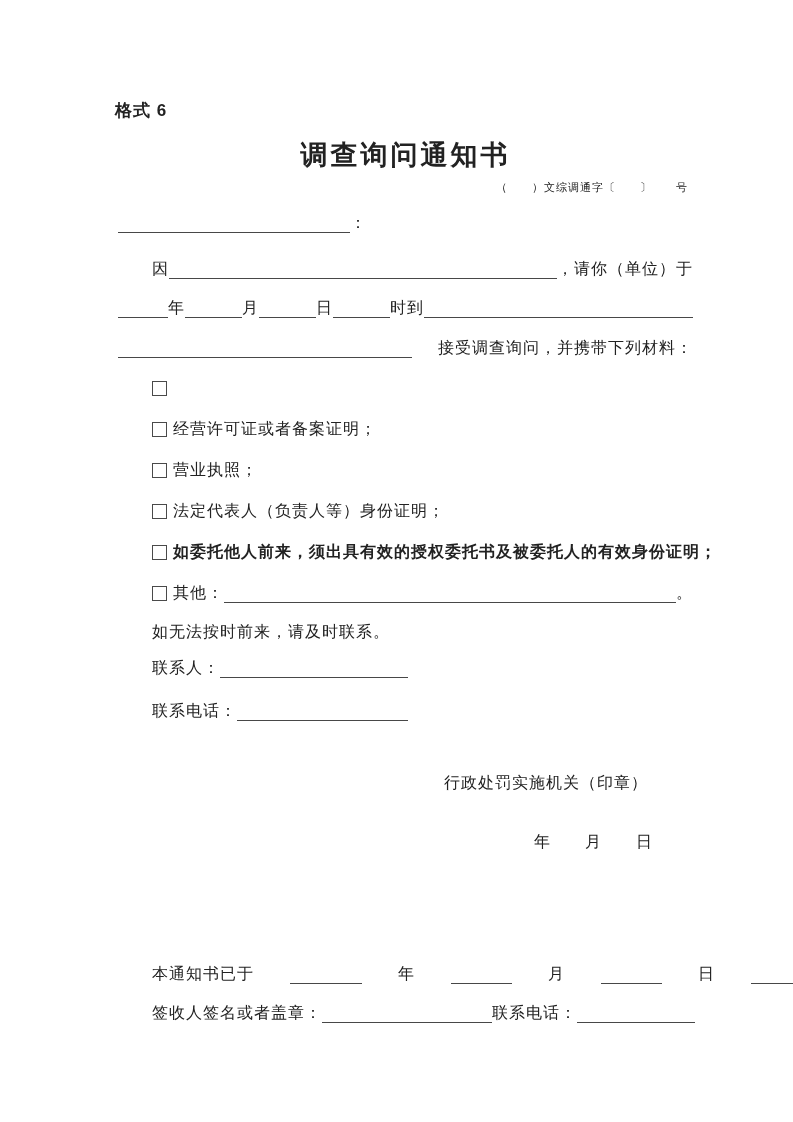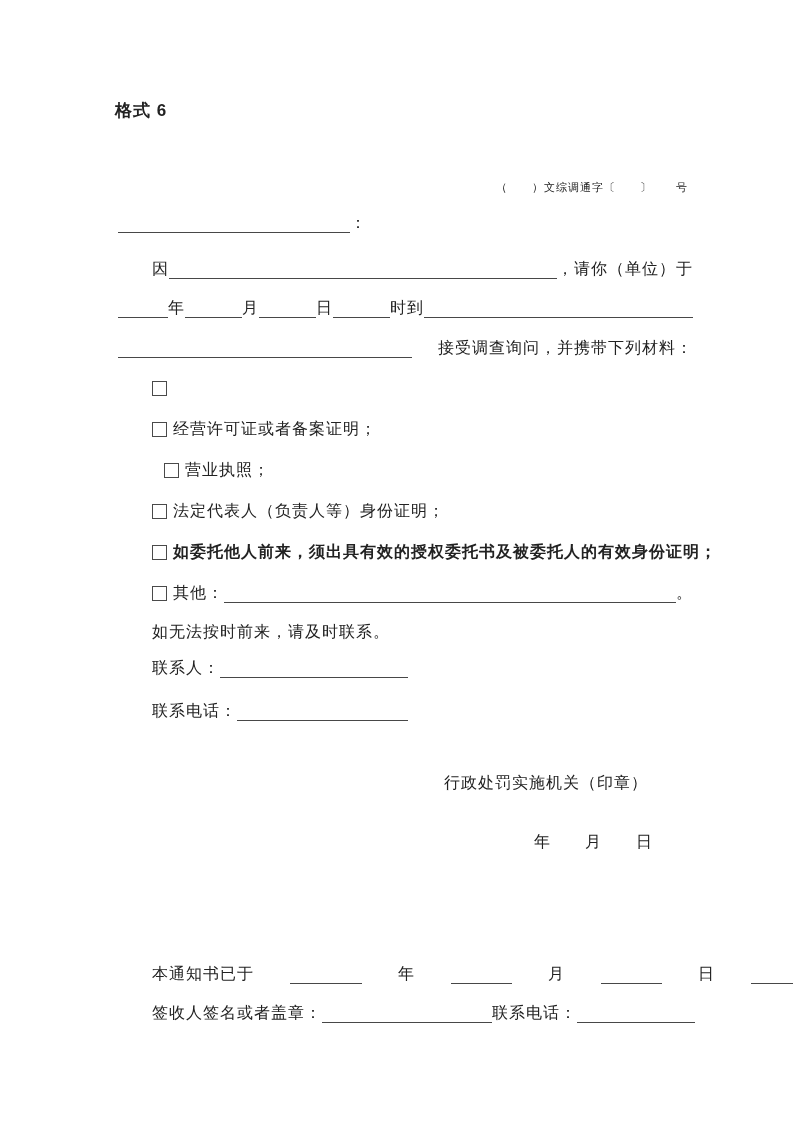--- a/index.html
+++ b/index.html
@@ -86,39 +86,40 @@
     text-align: right;
   }
 
   
   .addressee   { top: 211px; left: 118px; right: 100px; }
   .reason      { top: 257px; left: 152px; right: 100px; }
   .datetime    { top: 296px; left: 118px; right: 100px; }
   .accept      { top: 336px; left: 118px; right: 100px; gap: 26px; }
   .cb-row-1    { top: 376px; left: 152px; right: 100px; }
   .cb-row-2    { top: 417px; left: 152px; right: 100px; }
-  .cb-row-3    { top: 458px; left: 164px; right: 100px; }
+  .cb-row-3    { top: 458px; left: 152px; right: 100px; }
   .cb-row-4    { top: 499px; left: 152px; right: 100px; }
   .cb-row-5    { top: 540px; left: 152px; right: 116px; font-weight: bold; }
   .cb-row-6    { top: 581px; left: 152px; right: 100px; }
   .note        { top: 620px; left: 152px; }
   .contact-p   { top: 656px; left: 152px; }
   .contact-t   { top: 699px; left: 152px; }
   .authority   { top: 773px; right: 145px; }
   .sign-date   { top: 815px; right: 140px; margin-top: 17px; }
   .receipt     { top: 962px; left: 152px; right: 100px; gap: 36px; }
   .signature   { top: 1001px; left: 152px; right: 98px; }
 </style>
 </head>
 <body>
 
 <div class="page">
 
   <div class="format-label">格式 6</div>
 
+  <h1 class="doc-title">调查询问通知书</h1>
 
   <div class="doc-no">（　　）文综调通字〔　　〕　　号</div>
 
   <div class="line addressee">
     <span class="blank w232"></span>
     <span class="t">：</span>
   </div>
 
   <div class="line reason">
     <span class="t">因</span>

